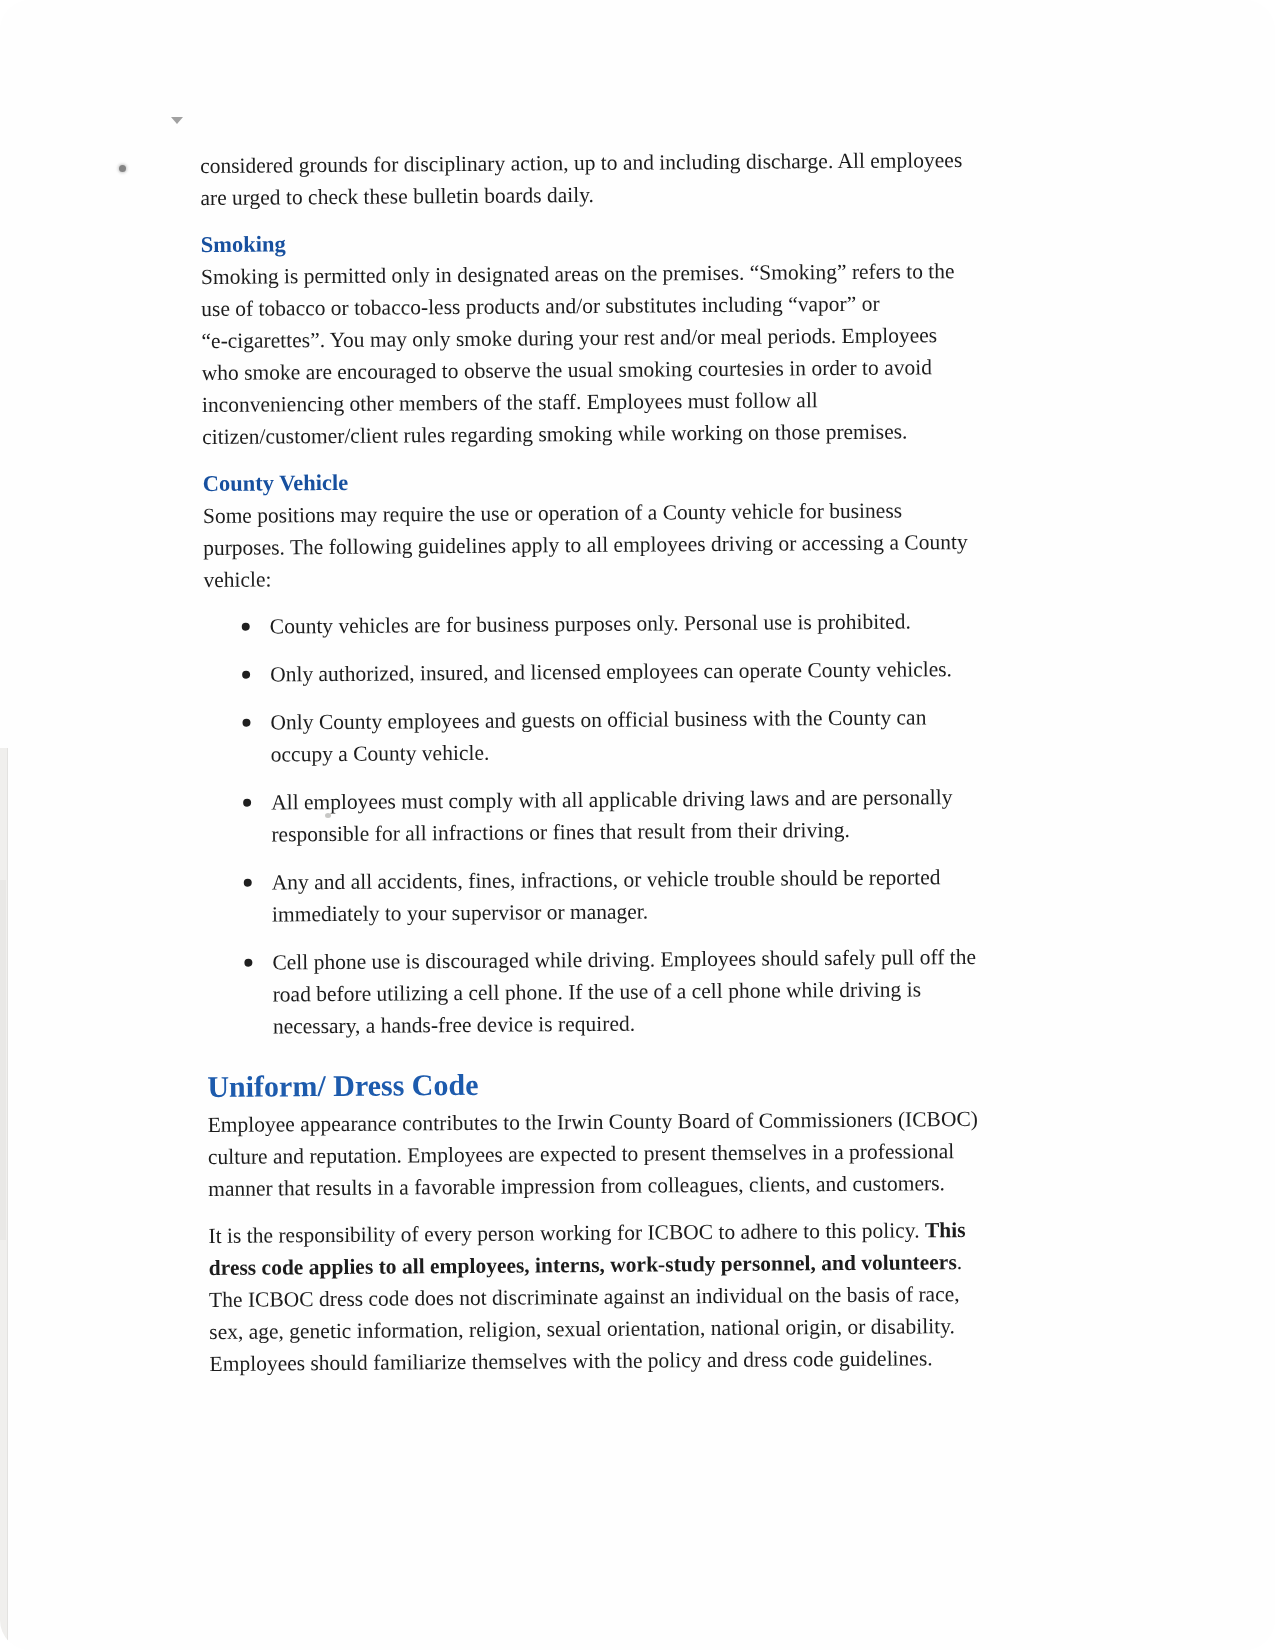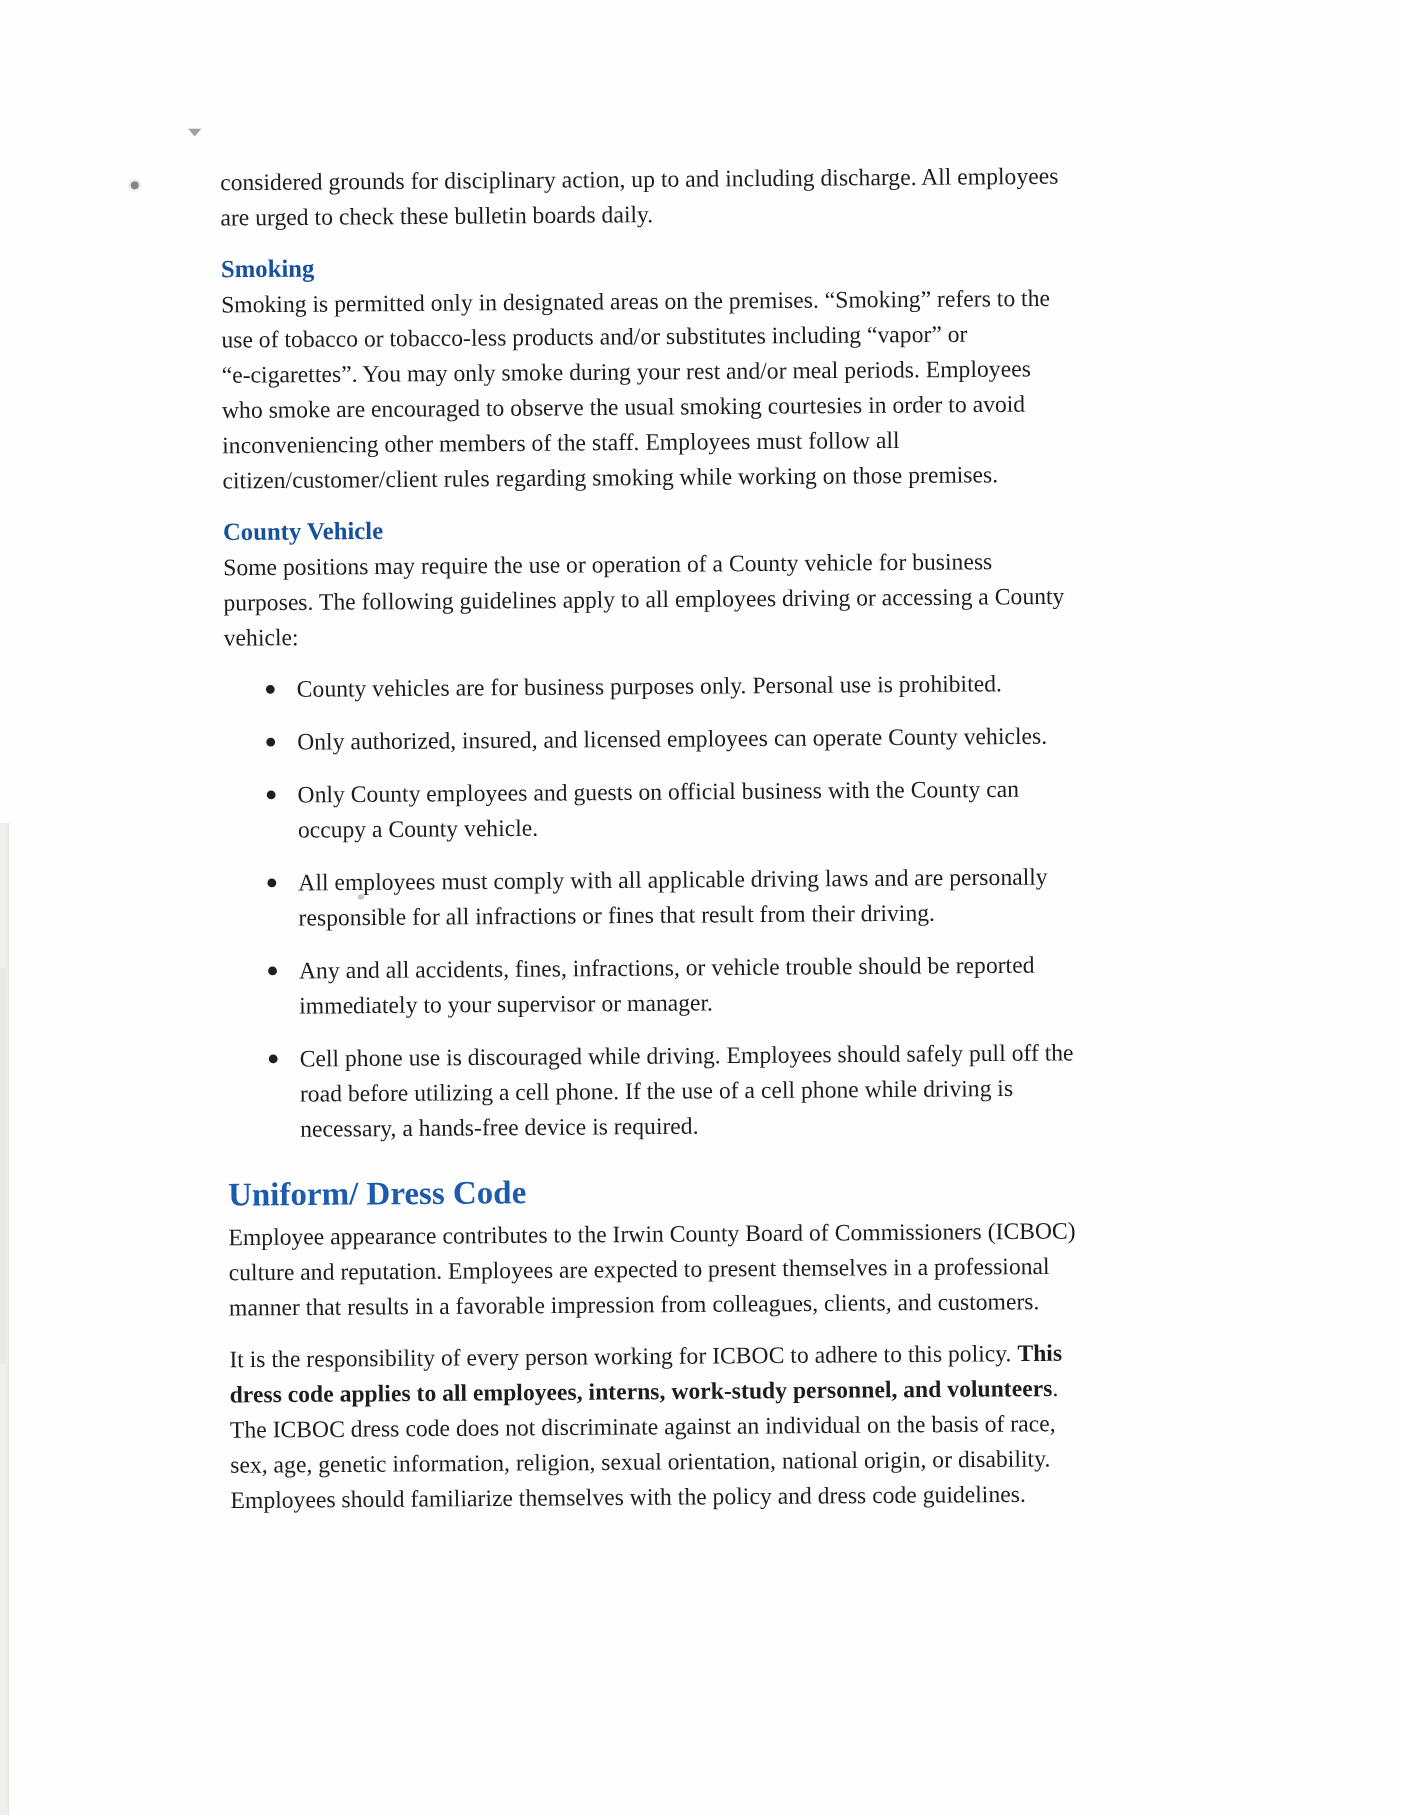--- a/index.html
+++ b/index.html
@@ -7,20 +7,21 @@
     padding: 0;
     background: #ffffff;
   }
   .page {
     position: relative;
     width: 1275px;
     height: 1650px;
     background: #fefefe;
     overflow: hidden;
     font-family: "Liberation Serif", "DejaVu Serif", serif;
+    border-radius: 30px;
   }
   .content {
     position: absolute;
     left: 200px;
     top: 150px;
     width: 880px;
     transform: rotate(-0.45deg);
     transform-origin: 0 0;
     color: #1d1d1d;
   }

